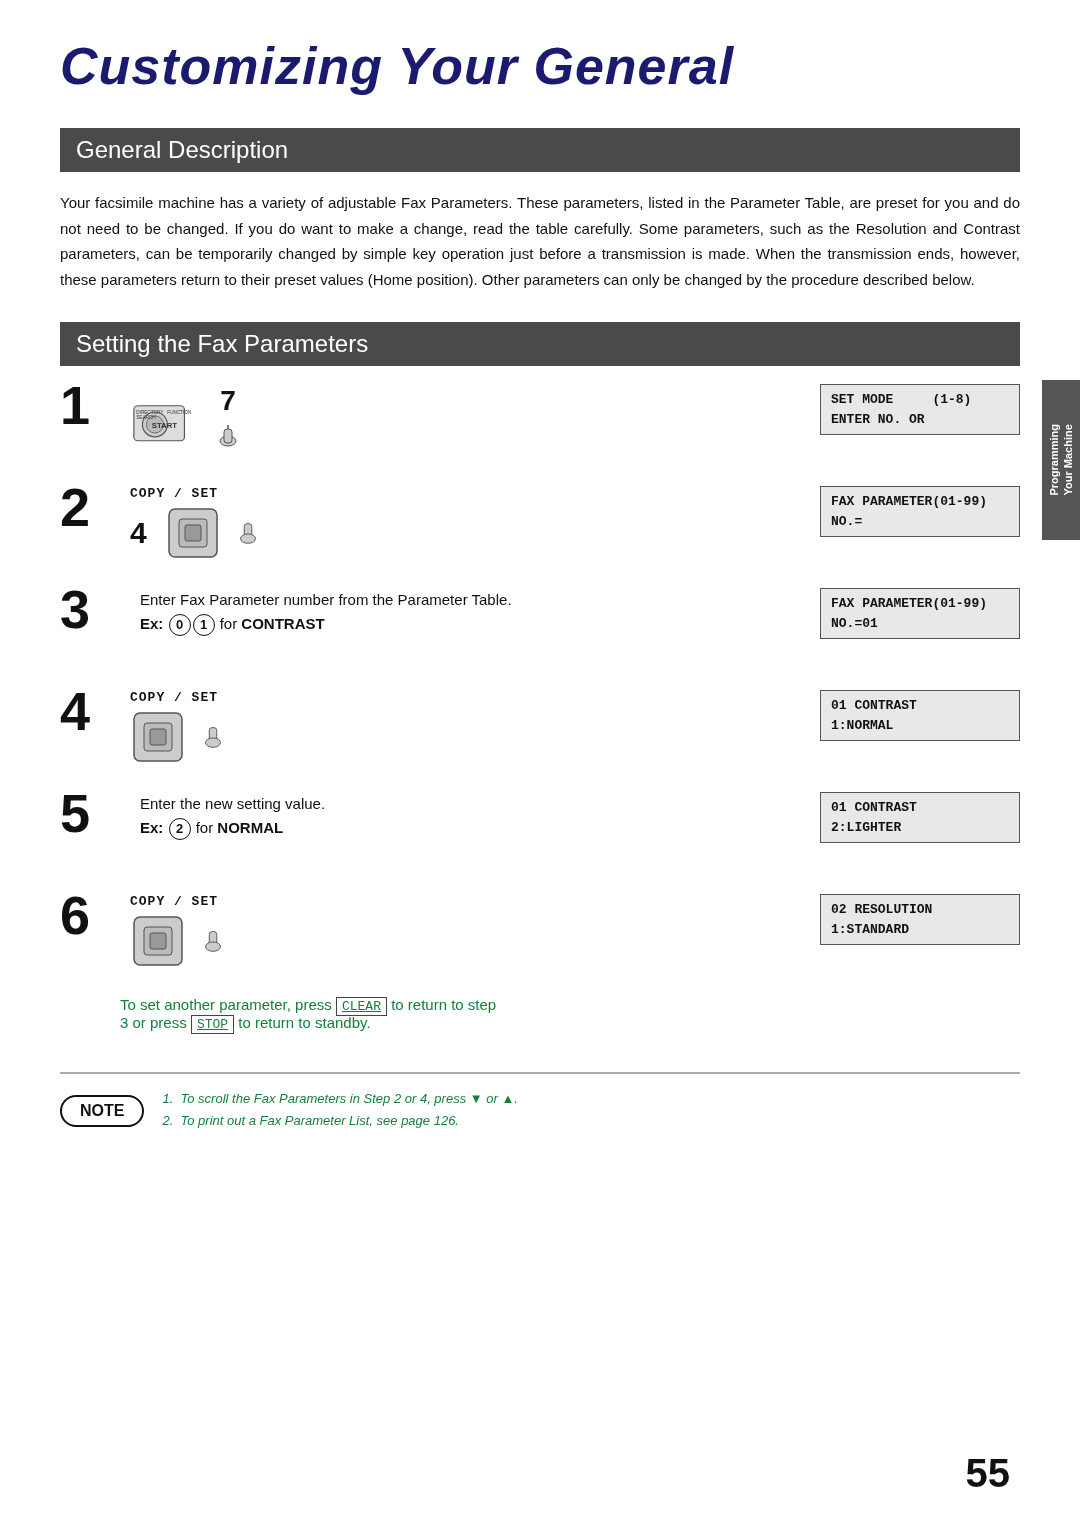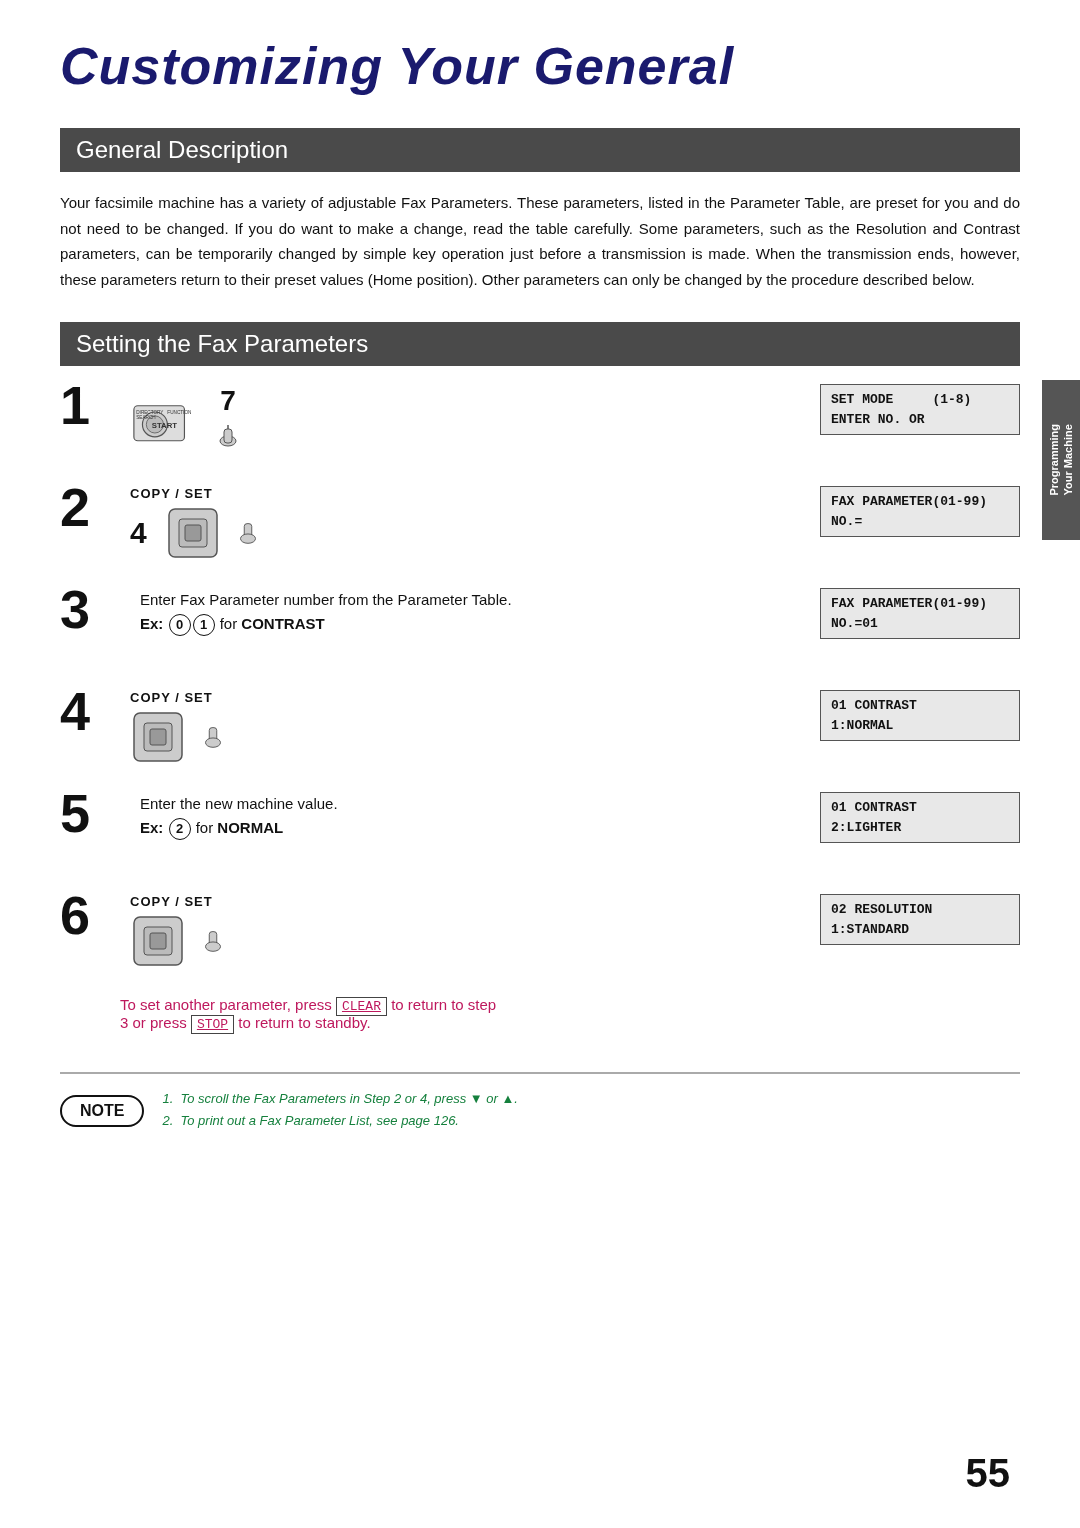--- a/index.html
+++ b/index.html
@@ -103,20 +103,21 @@
       font-weight: 700;
       color: #111;
       margin-right: 6px;
     }
     .copy-set-label {
       font-size: 13px;
       font-weight: 700;
       color: #111;
       letter-spacing: 1px;
       margin-bottom: 4px;
+      font-family: Liberation Mono, monospace;
     }
     .bold-label {
       font-weight: 700;
     }
     .ex-circle {
       display: inline-flex;
       align-items: center;
       justify-content: center;
       width: 22px;
       height: 22px;
@@ -311,21 +312,21 @@
         <div class="step-desc"></div>
         <div class="step-display">
           <div class="lcd-box">01 CONTRAST<br>1:NORMAL</div>
         </div>
       </div>
 
       <div class="step-row">
         <div class="step-number">5</div>
         <div class="step-visual" style="min-width:0;max-width:0;"></div>
         <div class="step-desc">
-          <span>Enter the new machine value.</span><br>
+          <span>Enter the new setting value.</span><br>
           <span><span class="bold-label">Ex:</span> <span class="ex-circle">2</span> for <span class="bold-label">NORMAL</span></span>
         </div>
         <div class="step-display">
           <div class="lcd-box">01 CONTRAST<br>2:LIGHTER</div>
         </div>
       </div>
 
       <div class="step-row">
         <div class="step-number">6</div>
         <div class="step-visual">
@@ -345,21 +346,21 @@
           </div>
         </div>
         <div class="step-desc"></div>
         <div class="step-display">
           <div class="lcd-box">02 RESOLUTION<br>1:STANDARD</div>
         </div>
       </div>
 
     </div>
 
-    <div style="font-size:15px;color:#be185d;margin-top:8px;margin-left:60px;">
+    <div style="font-size:15px;color:#15803d;margin-top:8px;margin-left:60px;">
       To set another parameter, press <span class="key-outline">CLEAR</span> to return to step<br>
       3 or press <span class="key-outline">STOP</span> to return to standby.
     </div>
 
   </div>
 
   <div class="footer-bar">
     <div class="note-badge">NOTE</div>
     <div class="note-text">
       <div>1.&nbsp;&nbsp;To scroll the Fax Parameters in Step 2 or 4, press ▼ or ▲.</div>

